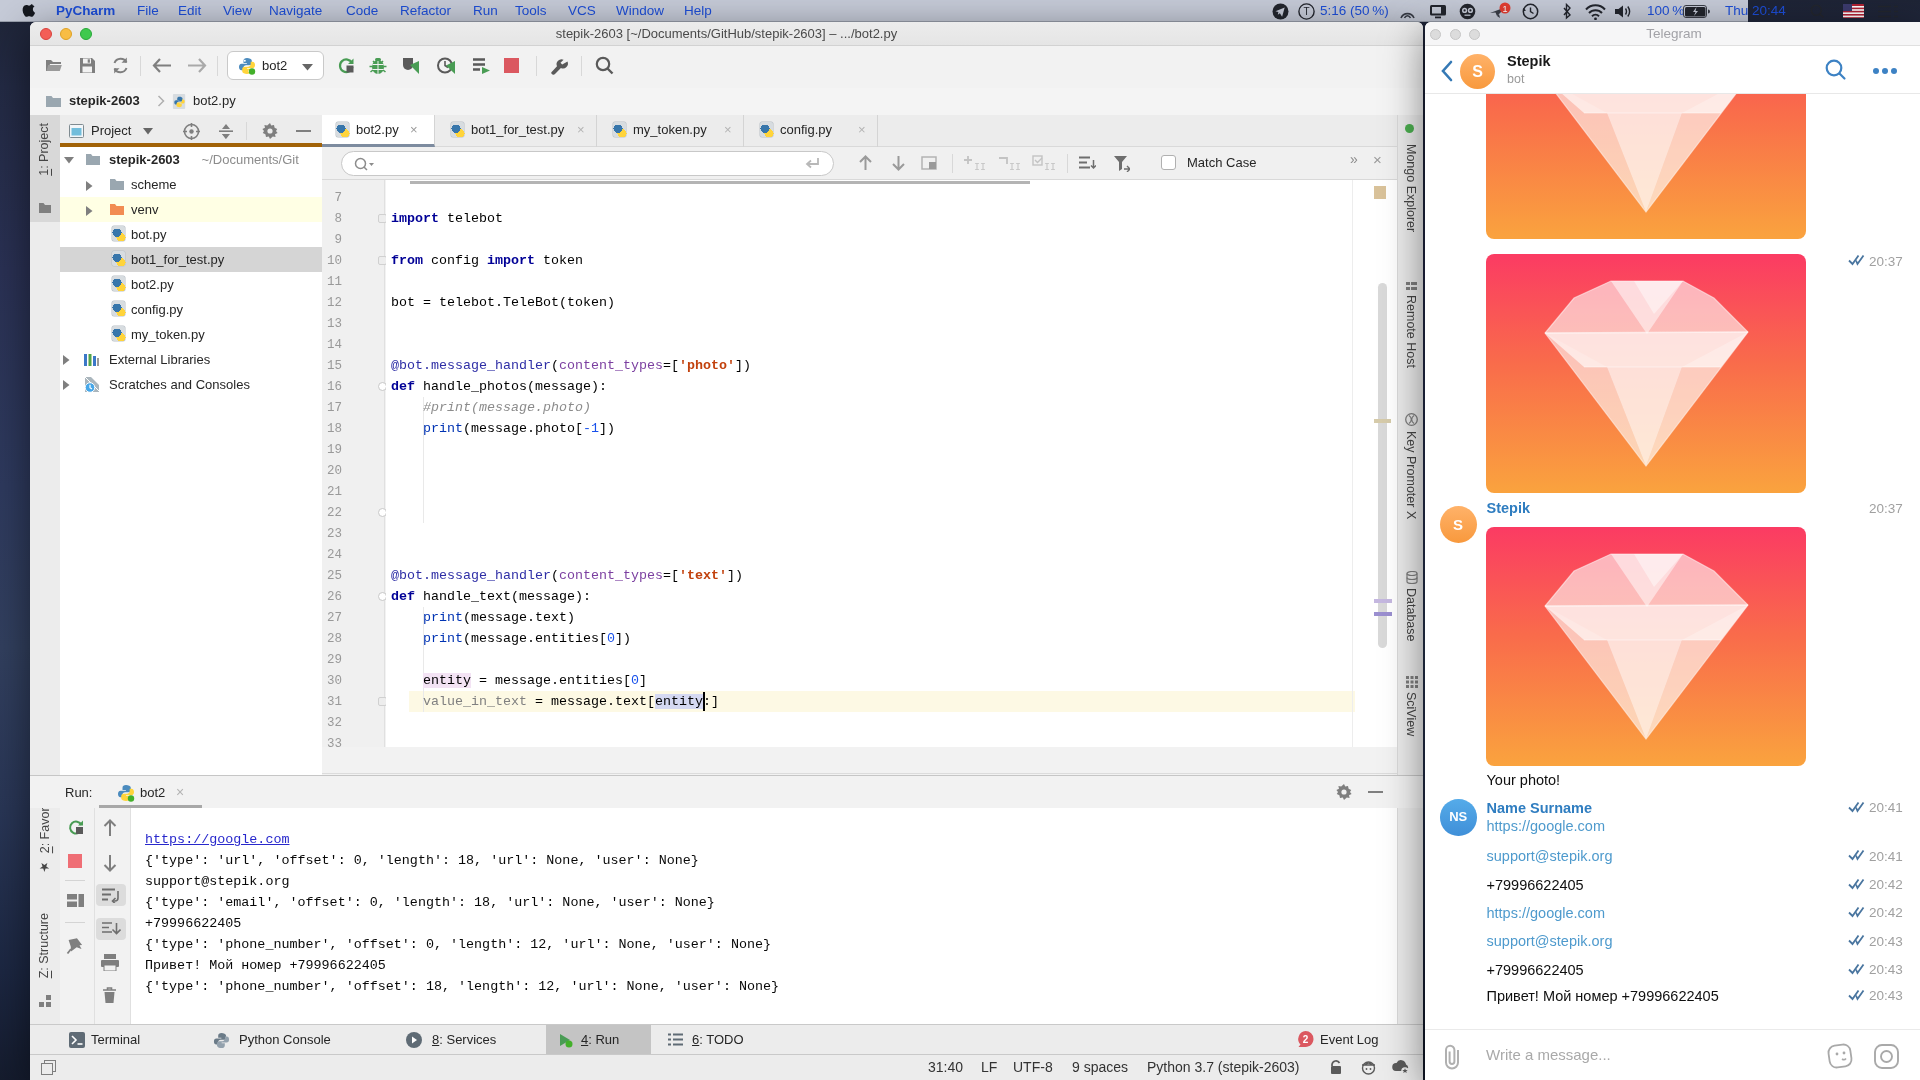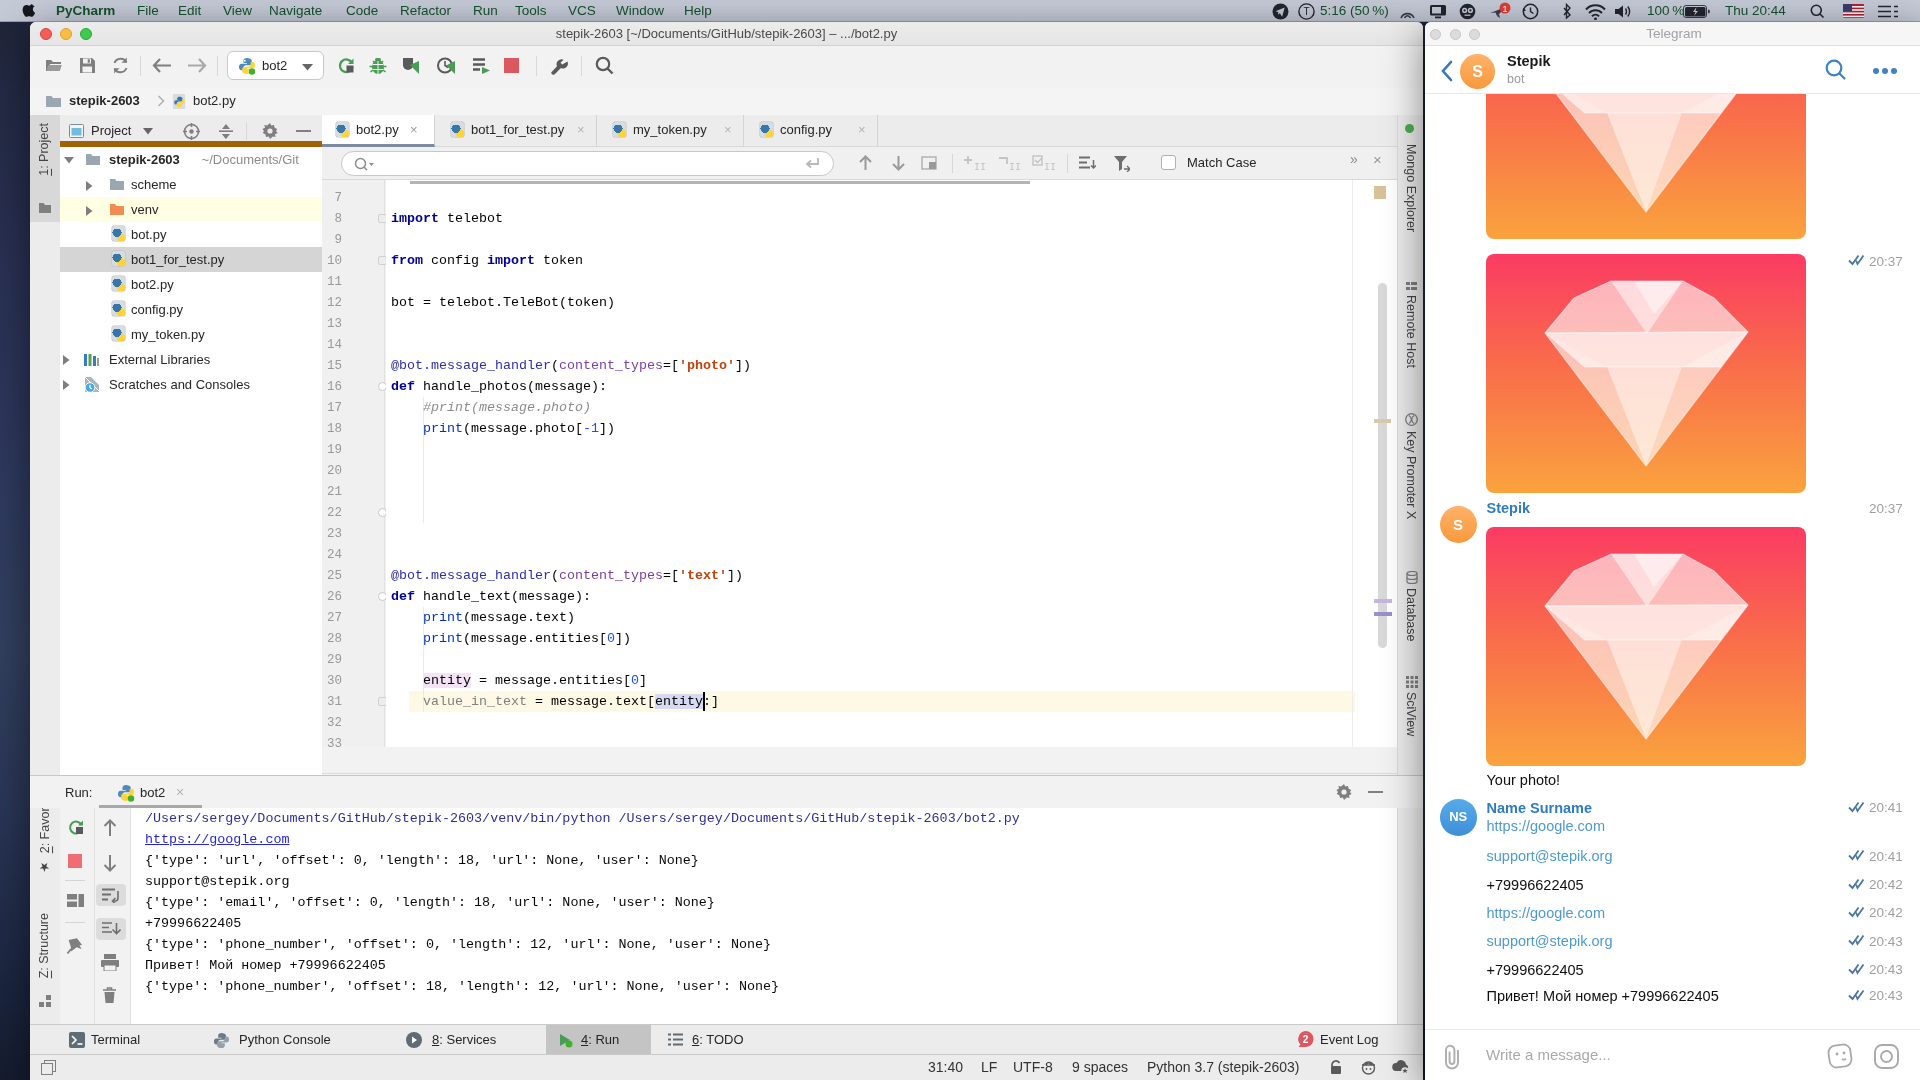--- a/index.html
+++ b/index.html
@@ -1,36 +1,36 @@
 <!DOCTYPE html>
 <html><head>
 <meta charset="utf-8">
 <style>
   * { margin:0; padding:0; box-sizing:border-box; }
   html,body { width:1920px; height:1080px; overflow:hidden; font-family:"Liberation Sans",sans-serif; }
   body { background:linear-gradient(180deg,#1e2436 0%,#232a44 8%,#2a3154 25%,#2e3a5e 45%,#32405f 60%,#293656 75%,#1c2742 90%,#151c2e 100%); position:relative; }
   .ab { position:absolute; }
   
-  #menubar { left:0; top:0; width:1920px; height:22px; background:#c6cbd8; border-bottom:1px solid #9aa0ad; font-size:13.5px; color:#14532d; }
+  #menubar { left:0; top:0; width:1748px; height:22px; background:#c6cbd8; border-bottom:1px solid #9aa0ad; font-size:13.5px; color:#1d4ed8; }
   #menubar .mi { position:absolute; top:3px; white-space:nowrap; }
   
   #pycharm { left:30px; top:22px; width:1393px; height:1058px; background:#f2f2f2; border-radius:6px 6px 0 0; box-shadow:0 10px 40px rgba(0,0,0,.5); }
   #pc-title { left:0; top:0; width:100%; height:24px; background:linear-gradient(#ececec,#e5e5e5); border-radius:6px 6px 0 0; border-bottom:1px solid #d2d2d2; }
   .tl { position:absolute; top:6px; width:12px; height:12px; border-radius:50%; }
   #pc-title .t { position:absolute; top:4px; width:100%; text-align:center; font-size:13px; color:#4a4a4a; }
   #pc-toolbar { left:0; top:24px; width:100%; height:42px; background:#f2f2f2; }
   #pc-crumbs { left:0; top:66px; width:100%; height:27px; background:#f4f4f4; font-size:13px; color:#262626; }
   .vsep { position:absolute; width:1px; background:#d8d8d8; }
   
   .stripe { background:#ececec; }
   .vlabel { position:absolute; font-size:12.5px; color:#454545; white-space:nowrap; }
   .vl-down { writing-mode:vertical-rl; }
   .vl-up { writing-mode:vertical-rl; transform:rotate(180deg); }
   
-  #proj-head { left:30px; top:93px; width:282px; height:32px; background:#ececec; border-bottom:6px solid #a16207; }
+  #proj-head { left:30px; top:93px; width:282px; height:32px; background:#ececec; border-bottom:4px solid #a16207; }
   #proj { left:30px; top:125px; width:262px; height:628px; background:#ffffff; font-size:13px; color:#262626; }
   .prow { position:absolute; left:0; width:262px; height:25px; line-height:25px; white-space:nowrap; }
   
   #tabs { left:292px; top:93px; width:1075px; height:32px; background:#ececec; border-bottom:1px solid #d9d9d9; }
   .tab { position:absolute; top:0; height:32px; border-right:1px solid #d4d4d4; font-size:13px; color:#262626; }
   
   #searchbar { left:292px; top:125px; width:1075px; height:33px; background:#f0f0f0; border-bottom:1px solid #d9d9d9; }
   
   #gutter { left:292px; top:158px; width:63px; height:567px; background:#f0f0f0; border-right:1px solid #e0e0e0; }
   #editor { left:356px; top:158px; width:1011px; height:567px; background:#ffffff; }
@@ -616,21 +616,20 @@
         <rect x="0" y="6" width="18" height="7" rx="1" fill="#7f7f7f"></rect>
         <rect x="3" y="11" width="12" height="6" fill="#f2f2f2" stroke="#7f7f7f"></rect>
       </svg>
     <svg class="ab" style="left:42px;top:178px" width="15" height="18">
         <path d="M1 4h13M5.5 4V2h4v2" fill="none" stroke="#7f7f7f" stroke-width="1.6"></path>
         <path d="M2.5 6h10l-1 11h-8z" fill="#7f7f7f"></path>
       </svg>
   </div>
 
   <div class="ab" id="console">
-    <div class="con-line" style="top:0px;color:#2e2e96">/Users/sergey/Documents/GitHub/stepik-2603/venv/bin/python /Users/sergey/Documents/GitHub/stepik-2603/bot2.py</div>
     <div class="con-line" style="top:21px;color:#2828cc"><u>https://google.com</u></div>
     <div class="con-line" style="top:42px">{'type': 'url', 'offset': 0, 'length': 18, 'url': None, 'user': None}</div>
     <div class="con-line" style="top:63px">support@stepik.org</div>
     <div class="con-line" style="top:84px">{'type': 'email', 'offset': 0, 'length': 18, 'url': None, 'user': None}</div>
     <div class="con-line" style="top:105px">+79996622405</div>
     <div class="con-line" style="top:126px">{'type': 'phone_number', 'offset': 0, 'length': 12, 'url': None, 'user': None}</div>
     <div class="con-line" style="top:147px">Привет! Мой номер +79996622405</div>
     <div class="con-line" style="top:168px">{'type': 'phone_number', 'offset': 18, 'length': 12, 'url': None, 'user': None}</div>
   </div>
 

